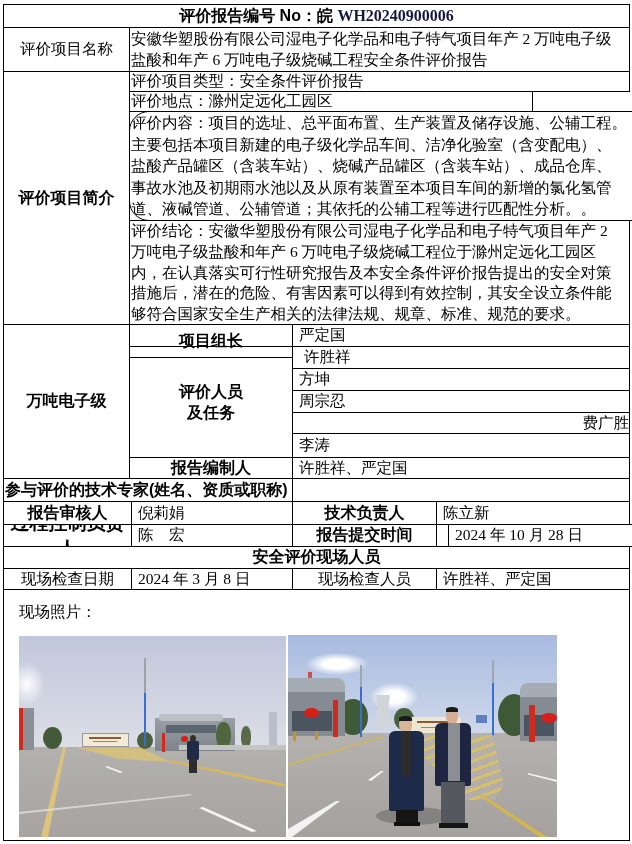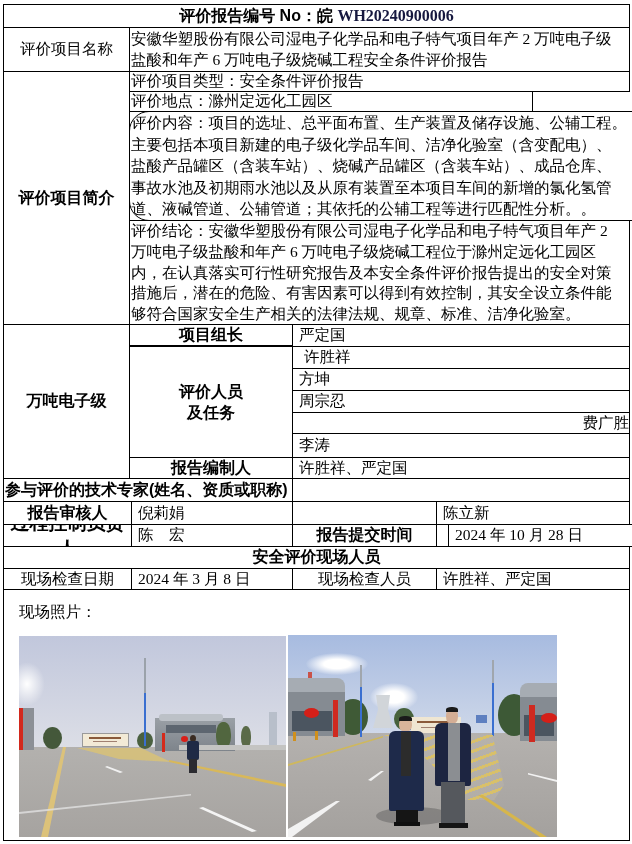--- a/index.html
+++ b/index.html
@@ -51,27 +51,27 @@
     <span>主要包括本项目新建的电子级化学品车间、洁净化验室（含变配电）、</span>
     <span>盐酸产品罐区（含装车站）、烧碱产品罐区（含装车站）、成品仓库、</span>
     <span>事故水池及初期雨水池以及从原有装置至本项目车间的新增的氯化氢管</span>
     <span>道、液碱管道、公辅管道；其依托的公辅工程等进行匹配性分析。。</span>
   </div>
   <div class="cell t lines" style="left:129px;top:220px;width:501px;height:105px;line-height:20.8px;">
     <span>评价结论：安徽华塑股份有限公司湿电子化学品和电子特气项目年产 2</span>
     <span>万吨电子级盐酸和年产 6 万吨电子级烧碱工程位于滁州定远化工园区</span>
     <span>内，在认真落实可行性研究报告及本安全条件评价报告提出的安全对策</span>
     <span>措施后，潜在的危险、有害因素可以得到有效控制，其安全设立条件能</span>
-    <span>够符合国家安全生产相关的法律法规、规章、标准、洁净化验室。</span>
+    <span>够符合国家安全生产相关的法律法规、规章、标准、规范的要求。</span>
   </div>
 
   <div class="cell ctr b" style="left:3px;top:324px;width:127px;height:155px;">
     <span>万吨电子级</span>
   </div>
-  <div class="cell ctr b" style="left:129px;top:324px;width:164px;height:22px;">
+  <div class="cell ctr b" style="left:129px;top:324px;width:164px;height:34px;">
     <span>项目组长</span>
   </div>
   <div class="cell val t" style="left:292px;top:324px;width:338px;height:23px;">
     <span>严定国</span>
   </div>
   <div class="cell stack b" style="left:129px;top:346px;width:164px;height:112px;">
     <span>评价人员</span>
     <span>及任务</span>
   </div>
   <div class="cell val t" style="left:292px;top:346px;width:338px;height:23px;padding-left:11px;">
@@ -101,20 +101,23 @@
   </div>
   <div class="cell val t" style="left:292px;top:478px;width:338px;height:24px;">
     <span></span>
   </div>
 
   <div class="cell ctr b" style="left:3px;top:501px;width:129px;height:24px;">
     <span>报告审核人</span>
   </div>
   <div class="cell val t" style="left:131px;top:501px;width:162px;height:24px;">
     <span>倪莉娟</span>
+  </div>
+  <div class="cell ctr b" style="left:292px;top:501px;width:145px;height:24px;">
+    <span>技术负责人</span>
   </div>
   <div class="cell val t" style="left:436px;top:501px;width:194px;height:24px;">
     <span>陈立新</span>
   </div>
 
   <div class="cell ctr b" style="left:3px;top:524px;width:129px;height:23px;font-size:19px;">
     <span>过程控制负责人</span>
   </div>
   <div class="cell val t" style="left:131px;top:524px;width:162px;height:23px;">
     <span style="white-space:pre;">陈　宏</span>

